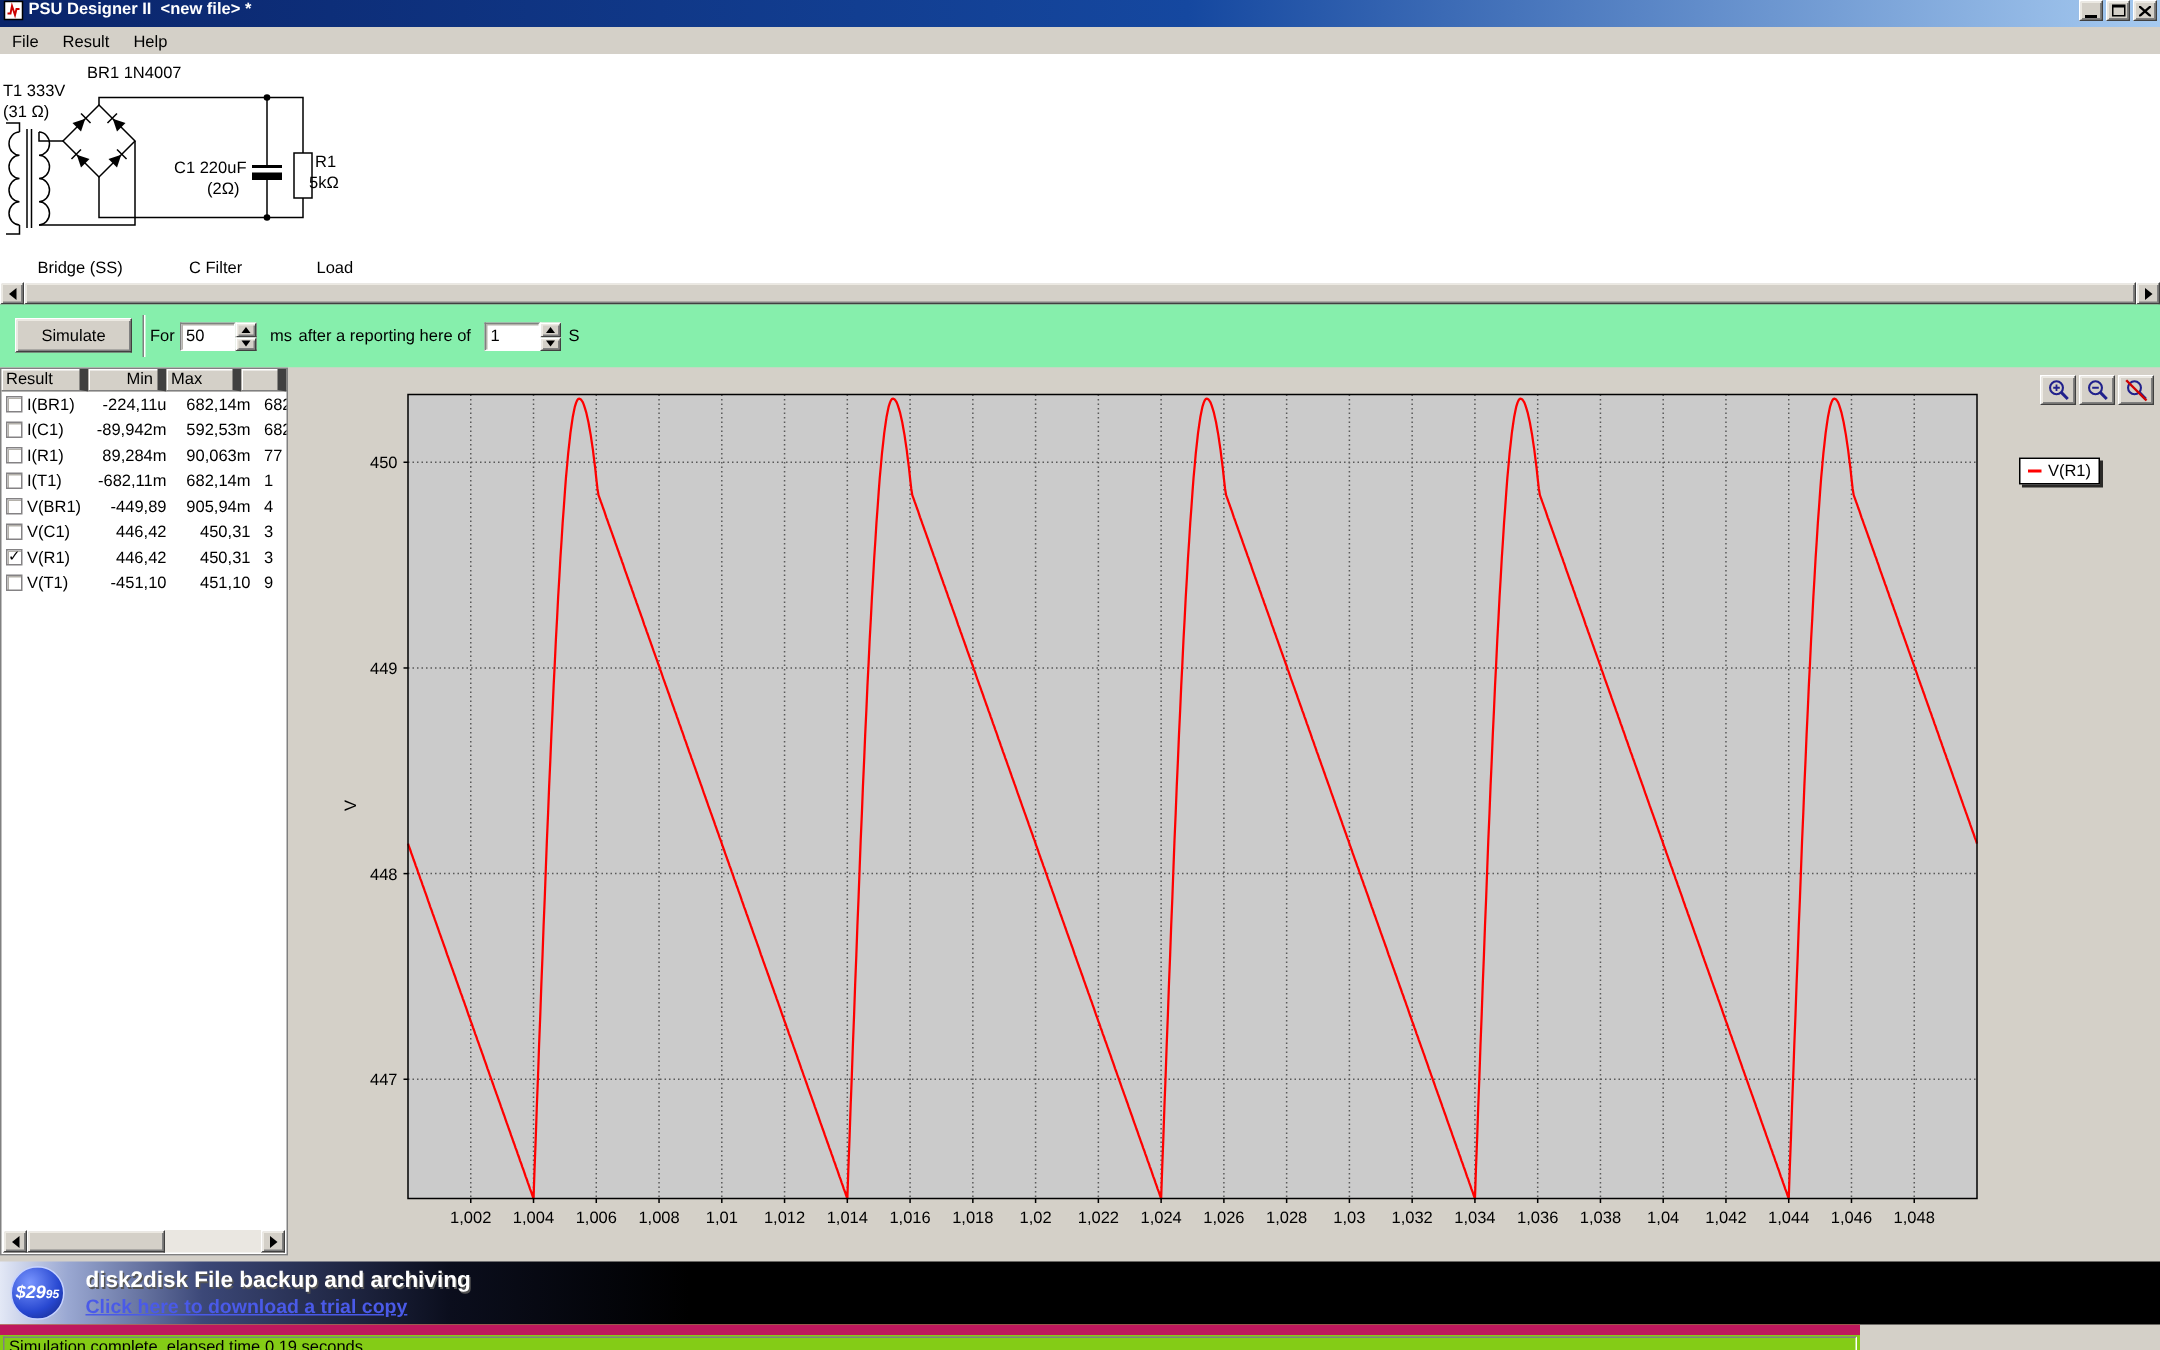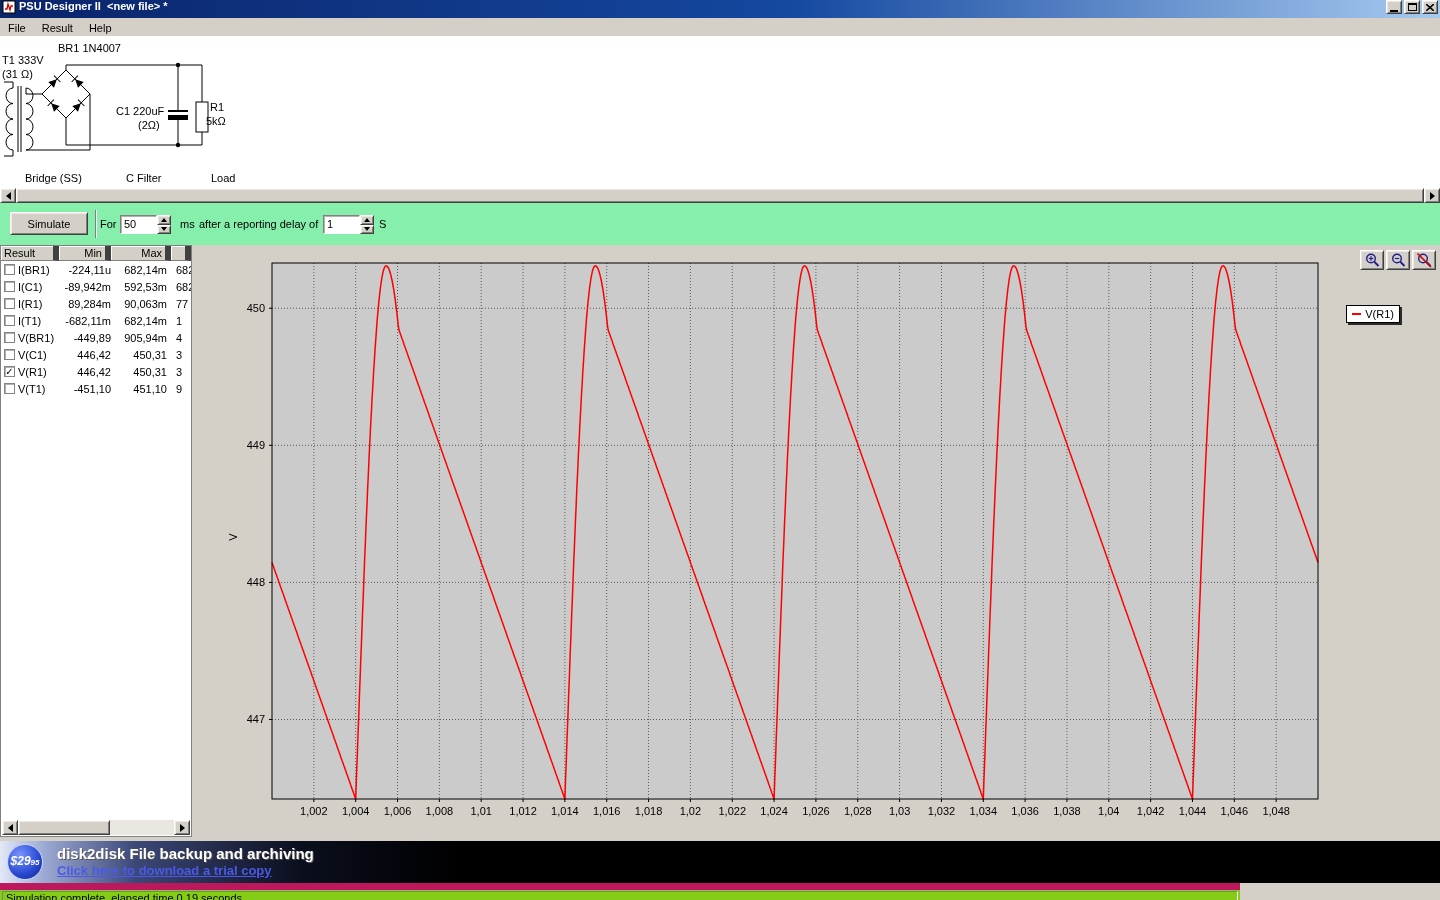--- a/index.html
+++ b/index.html
@@ -39,21 +39,21 @@
   .tb-label{top:15px;white-space:nowrap}
   .spin{display:flex;height:19px}
   .spin-field{width:37px;height:19px;padding:2px 0 0 3px}
   .spin-btns{width:14px;display:flex;flex-direction:column}
   .spin-btn{flex:1;display:flex;align-items:center;justify-content:center}
   
   #results{left:0;top:245px;width:192px;height:592px;background:#fff;border:1px solid #808080;box-sizing:border-box}
   #results-header{display:flex;height:15px}
   .hcell{background:#d4d0c8;border-right:6px solid #404040;border-bottom:1px solid #808080;
          box-shadow:inset 1px 1px 0 #fff;box-sizing:border-box;padding:1px 3px 0 3px;flex:none;overflow:hidden}
-  .hc0{width:58px}.hc1{width:52px;text-align:right}.hc2{width:60px;text-align:right}.hc3{flex:1}
+  .hc0{width:58px}.hc1{width:52px;text-align:right}.hc2{width:50px;}.hc3{flex:1}
   .rrow{display:flex;height:17px;align-items:center}
   .cb{width:11px;height:11px;margin:0 3px;background:#fff;border:1px solid #848284;
       box-shadow:inset 1px 1px 0 #b4b1aa;box-sizing:border-box;font-size:10px;line-height:9px;text-align:center;flex:none}
   .rname{width:41px;flex:none}
   .rmin{width:52px;text-align:right;flex:none}
   .rmax{width:56px;text-align:right;flex:none}
   .rextra{padding-left:9px;overflow:hidden;white-space:nowrap;flex:1}
   #results-scroll{position:absolute;left:1px;right:1px;bottom:1px;height:15px;background:#eae7e1}
   #results-scroll .sb-thumb{flex:none;width:92px}
   #results-scroll .track{flex:1}
@@ -188,21 +188,21 @@
     <span class="spin-btns">
       <span class="spin-btn bevel-out">
           <span class="tri-u"></span>
         </span>
       <span class="spin-btn bevel-out">
           <span class="tri-d"></span>
         </span>
     </span>
   </div>
   <span class="abs tb-label" style="left:180px">ms</span>
-  <span class="abs tb-label" style="left:199px">after a reporting delay of</span>
+  <span class="abs tb-label" style="left:199px">after a reporting here of</span>
   <div class="abs spin" style="left:323px;top:12px">
     <span class="spin-field bevel-in">1</span>
     <span class="spin-btns">
       <span class="spin-btn bevel-out">
           <span class="tri-u"></span>
         </span>
       <span class="spin-btn bevel-out">
           <span class="tri-d"></span>
         </span>
     </span>

